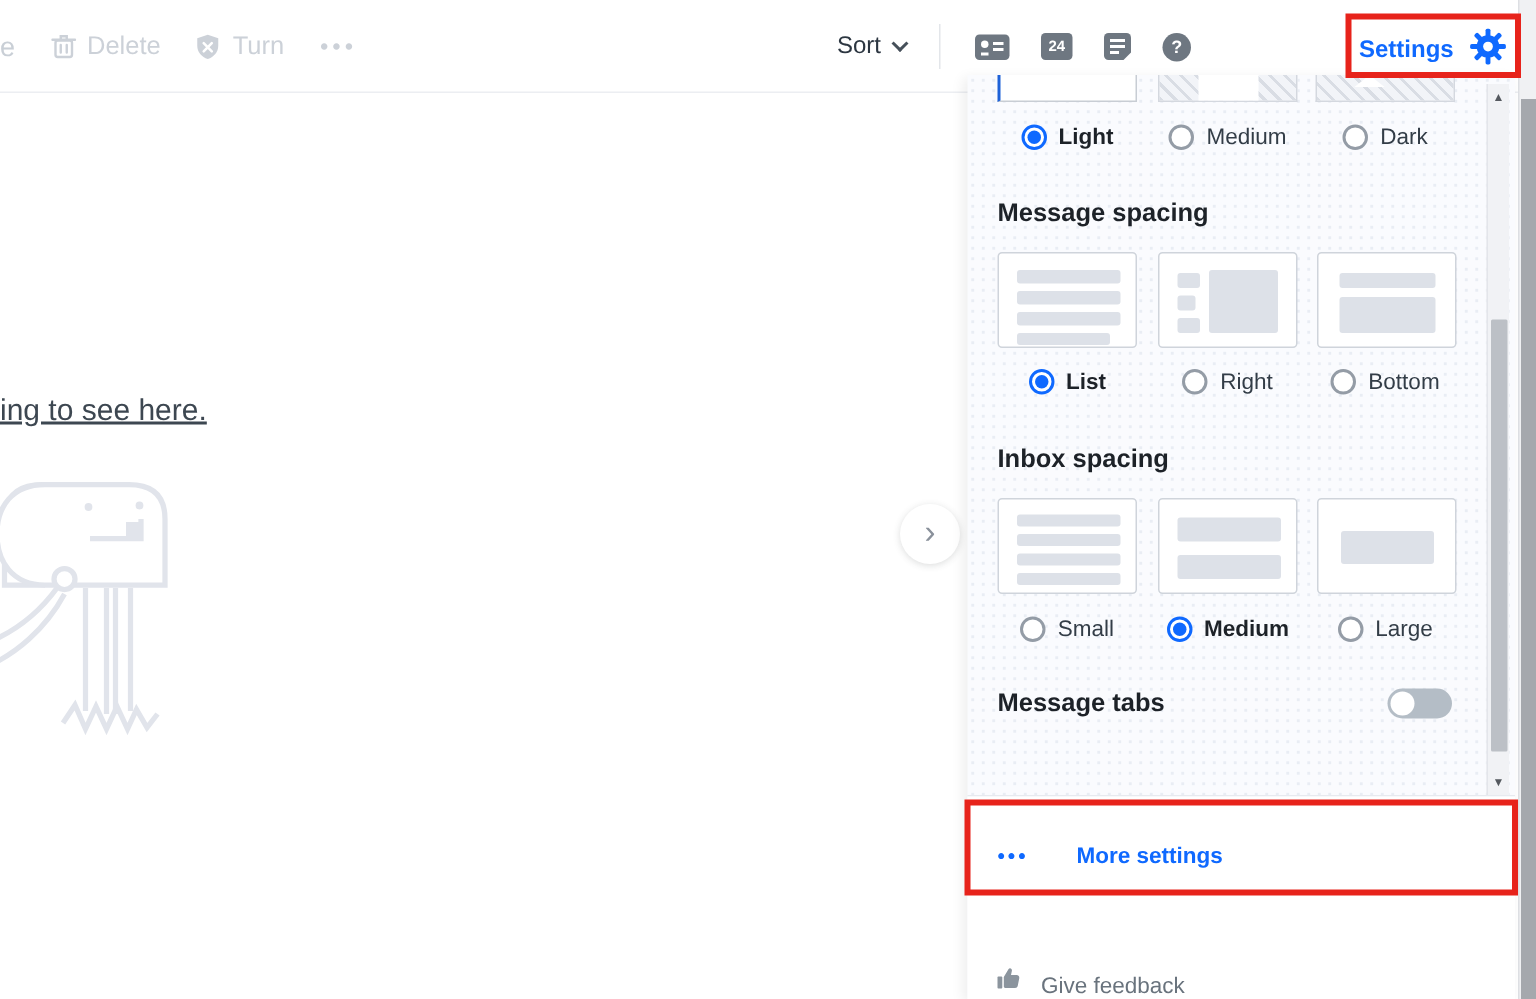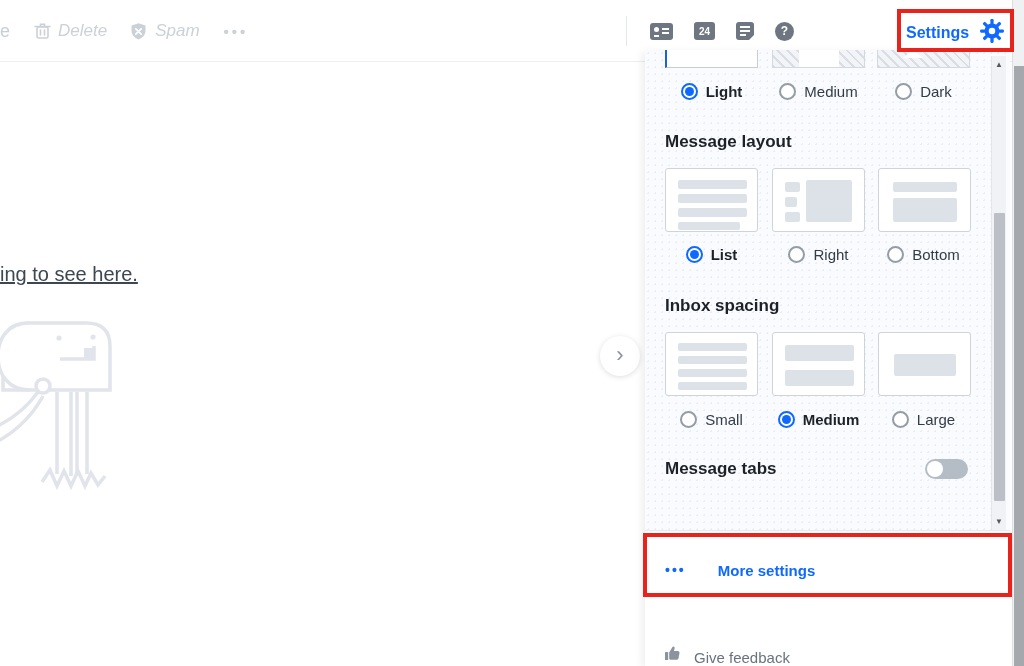--- a/index.html
+++ b/index.html
@@ -4,21 +4,21 @@
 <style>
   * { margin:0; padding:0; box-sizing:border-box; }
   html,body { width:1024px; height:666px; }
   body { font-family:"Liberation Sans", sans-serif; background:#fff; overflow:hidden; }
   #screen { position:relative; width:1024px; height:666px; background:#fff; overflow:hidden; }
 
   
   .toolbar { position:absolute; left:0; top:0; width:1024px; height:62px; background:#fff; border-bottom:1px solid #eceef2; z-index:1; }
   .tb-left { position:absolute; left:0; top:0; height:62px; display:flex; align-items:center; }
   .tb-frag { color:#c9cfd6; font-size:18px; margin-left:0; width:12px; overflow:hidden; }
-  .tb-item { display:flex; align-items:center; gap:7px; color:#ccd1d8; font-size:17px; margin-left:22px;font-style:italic; }
+  .tb-item { display:flex; align-items:center; gap:7px; color:#ccd1d8; font-size:17px; margin-left:22px; }
   .tb-item svg { display:block; }
   .tb-dots { color:#ccd1d8; font-size:15px; letter-spacing:3px; margin-left:24px; font-weight:700; }
   .sort-wrap { position:absolute; left:558px; top:0; height:62px; display:flex; align-items:center; gap:9px; color:#2c3641; font-size:16px; }
   .caret-down { width:8px; height:8px; border-right:2px solid #46505a; border-bottom:2px solid #46505a; transform:rotate(45deg); margin-top:-4px; }
   .tb-divider { position:absolute; left:626px; top:16px; height:30px; width:1px; background:#e3e6ea; }
   .hdr-icons { position:absolute; left:650px; top:0; height:62px; display:flex; align-items:center; gap:21px; }
   .gicon { background:#6e7781; border-radius:3px; position:relative; }
   .icon-card { width:23px; height:17px; }
   .icon-card .dot { position:absolute; left:4px; top:4px; width:5px; height:5px; border-radius:50%; background:#fff; }
   .icon-card .l1 { position:absolute; left:12px; top:5px; width:7px; height:2px; background:#fff; }
@@ -118,25 +118,29 @@
         </span>
         <span>Delete</span>
       </span>
       <span class="tb-item">
         <span>
           <svg width="19" height="19" viewBox="0 0 19 19">
               <path d="M9.5 1.2l7 2.3v5c0 4.2-2.9 7.4-7 8.9-4.1-1.5-7-4.7-7-8.9v-5z" fill="#ccd1d8"></path>
               <path d="M6.8 6.8l5.4 5.4M12.2 6.8l-5.4 5.4" stroke="#fff" stroke-width="1.7" stroke-linecap="round"></path>
             </svg>
         </span>
-        <span>Spam</span>
+        <span>Turn</span>
       </span>
       <span class="tb-dots">•••</span>
     </div>
 
+    <div class="sort-wrap">
+      <span>Sort</span>
+      <span class="caret-down"></span>
+    </div>
     <div class="tb-divider"></div>
 
     <div class="hdr-icons">
       <span class="gicon icon-card">
           <span class="dot"></span>
           <span class="l1"></span>
           <span class="l2"></span>
           <span class="l3"></span>
         </span>
       <span class="gicon icon-cal">24</span>
@@ -215,21 +219,21 @@
           </span>
         </label>
       <label class="radio-cell c3">
           <span class="opt">
             <span class="radio"></span>
             <span class="opt-label">Dark</span>
           </span>
         </label>
     </div>
 
-    <div class="sec-title" style="top:82px;">Message layout</div>
+    <div class="sec-title" style="top:82px;">Message spacing</div>
     <div class="cards-row" style="top:118px;">
       <div class="card">
         <span class="bar" style="left:12px;top:11px;width:69px;height:9px;"></span>
         <span class="bar" style="left:12px;top:25px;width:69px;height:9px;"></span>
         <span class="bar" style="left:12px;top:39px;width:69px;height:9px;"></span>
         <span class="bar" style="left:12px;top:53px;width:62px;height:8px;"></span>
       </div>
       <div class="card">
         <span class="bar" style="left:12px;top:13px;width:15px;height:10px;"></span>
         <span class="bar" style="left:12px;top:28px;width:12px;height:10px;"></span>

